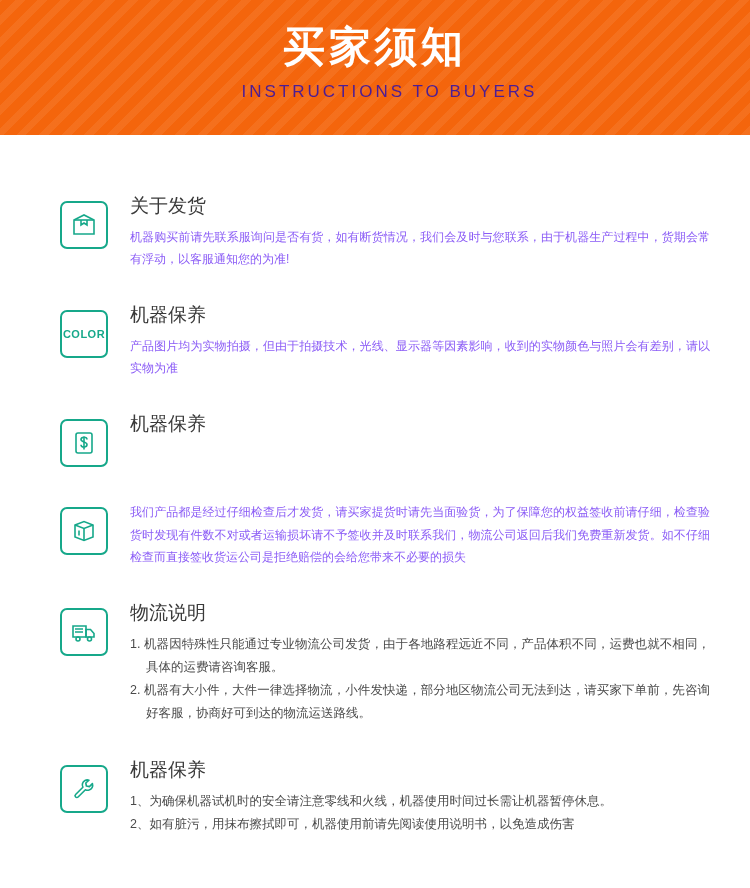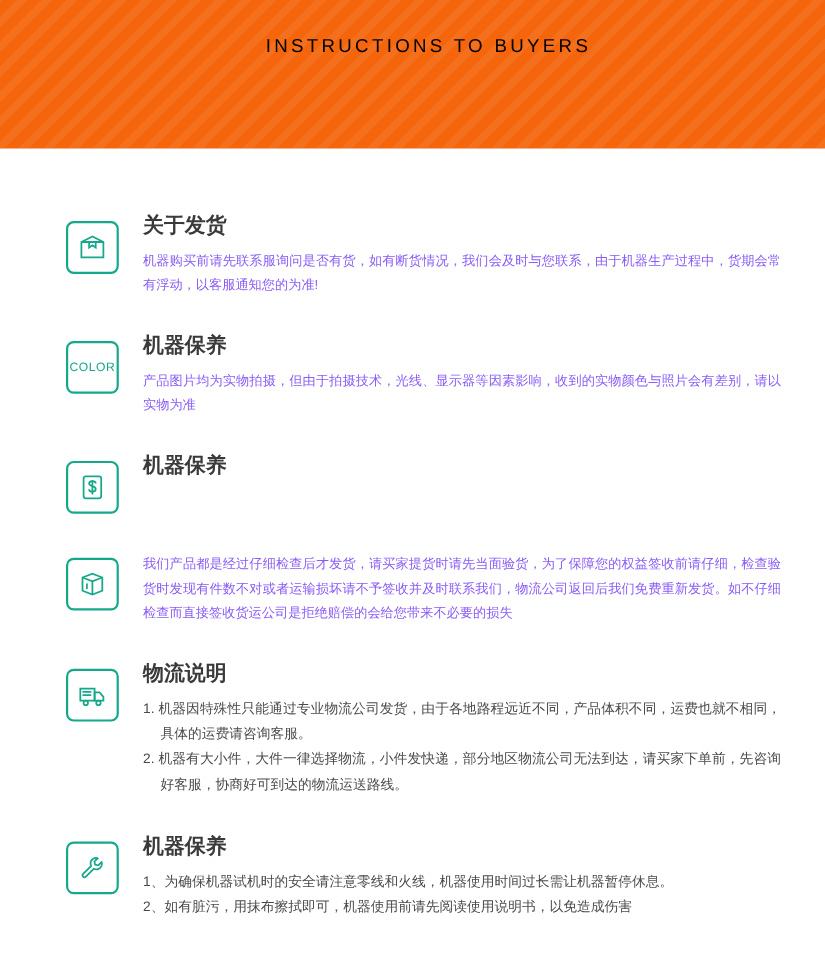--- a/index.html
+++ b/index.html
@@ -46,21 +46,21 @@
   .banner-title {
     font-size: 42px;
     font-weight: bold;
     color: #ffffff;
     letter-spacing: 4px;
     line-height: 1.2;
   }
   .banner-sub {
     margin-top: 10px;
     font-size: 17px;
-    color: #000000;
+    color: #4c1d95;
     letter-spacing: 3px;
     font-family: "Liberation Sans", sans-serif;
     padding-left: 29px;
   }
 
   
   .content {
     padding: 60px 40px 0 60px;
   }
   .section {
@@ -78,31 +78,31 @@
     margin-top: 6px;
     display: flex;
     align-items: center;
     justify-content: center;
     box-sizing: border-box;
     color: #16a88a;
   }
   .icon-box svg { display: block; }
   .icon-text {
     font-size: 11px;
-    font-weight: normal;
+    font-weight: bold;
     color: #16a88a;
     letter-spacing: 0.5px;
   }
   .sec-body {
     flex: 1 1 auto;
     min-width: 0;
   }
   .sec-title {
     font-size: 19px;
-    font-weight: bold;
+    font-weight: normal;
     color: #3a3a3a;
     margin: 0 0 8px 0;
     line-height: 1.2;
   }
   .sec-text {
     font-size: 12px;
     line-height: 1.85;
     color: #8b5cf6;
     margin: 0;
     text-align: justify;
@@ -121,20 +121,21 @@
     padding-left: 16px;
     text-indent: -16px;
   }
 </style>
 </head>
 <body>
 
 <div class="banner">
   <div class="stripes"></div>
   <div class="banner-inner">
+    <div class="banner-title">买家须知</div>
     <div class="banner-sub">INSTRUCTIONS TO BUYERS</div>
   </div>
 </div>
 
 <div class="content">
 
   <div class="section">
     <div class="icon-box">
       <svg width="26" height="26" viewBox="0 0 26 26" fill="none" stroke="#16a88a" stroke-width="1.6">
         <path d="M3 8 L13 3 L23 8 L23 22 L3 22 Z"></path>

